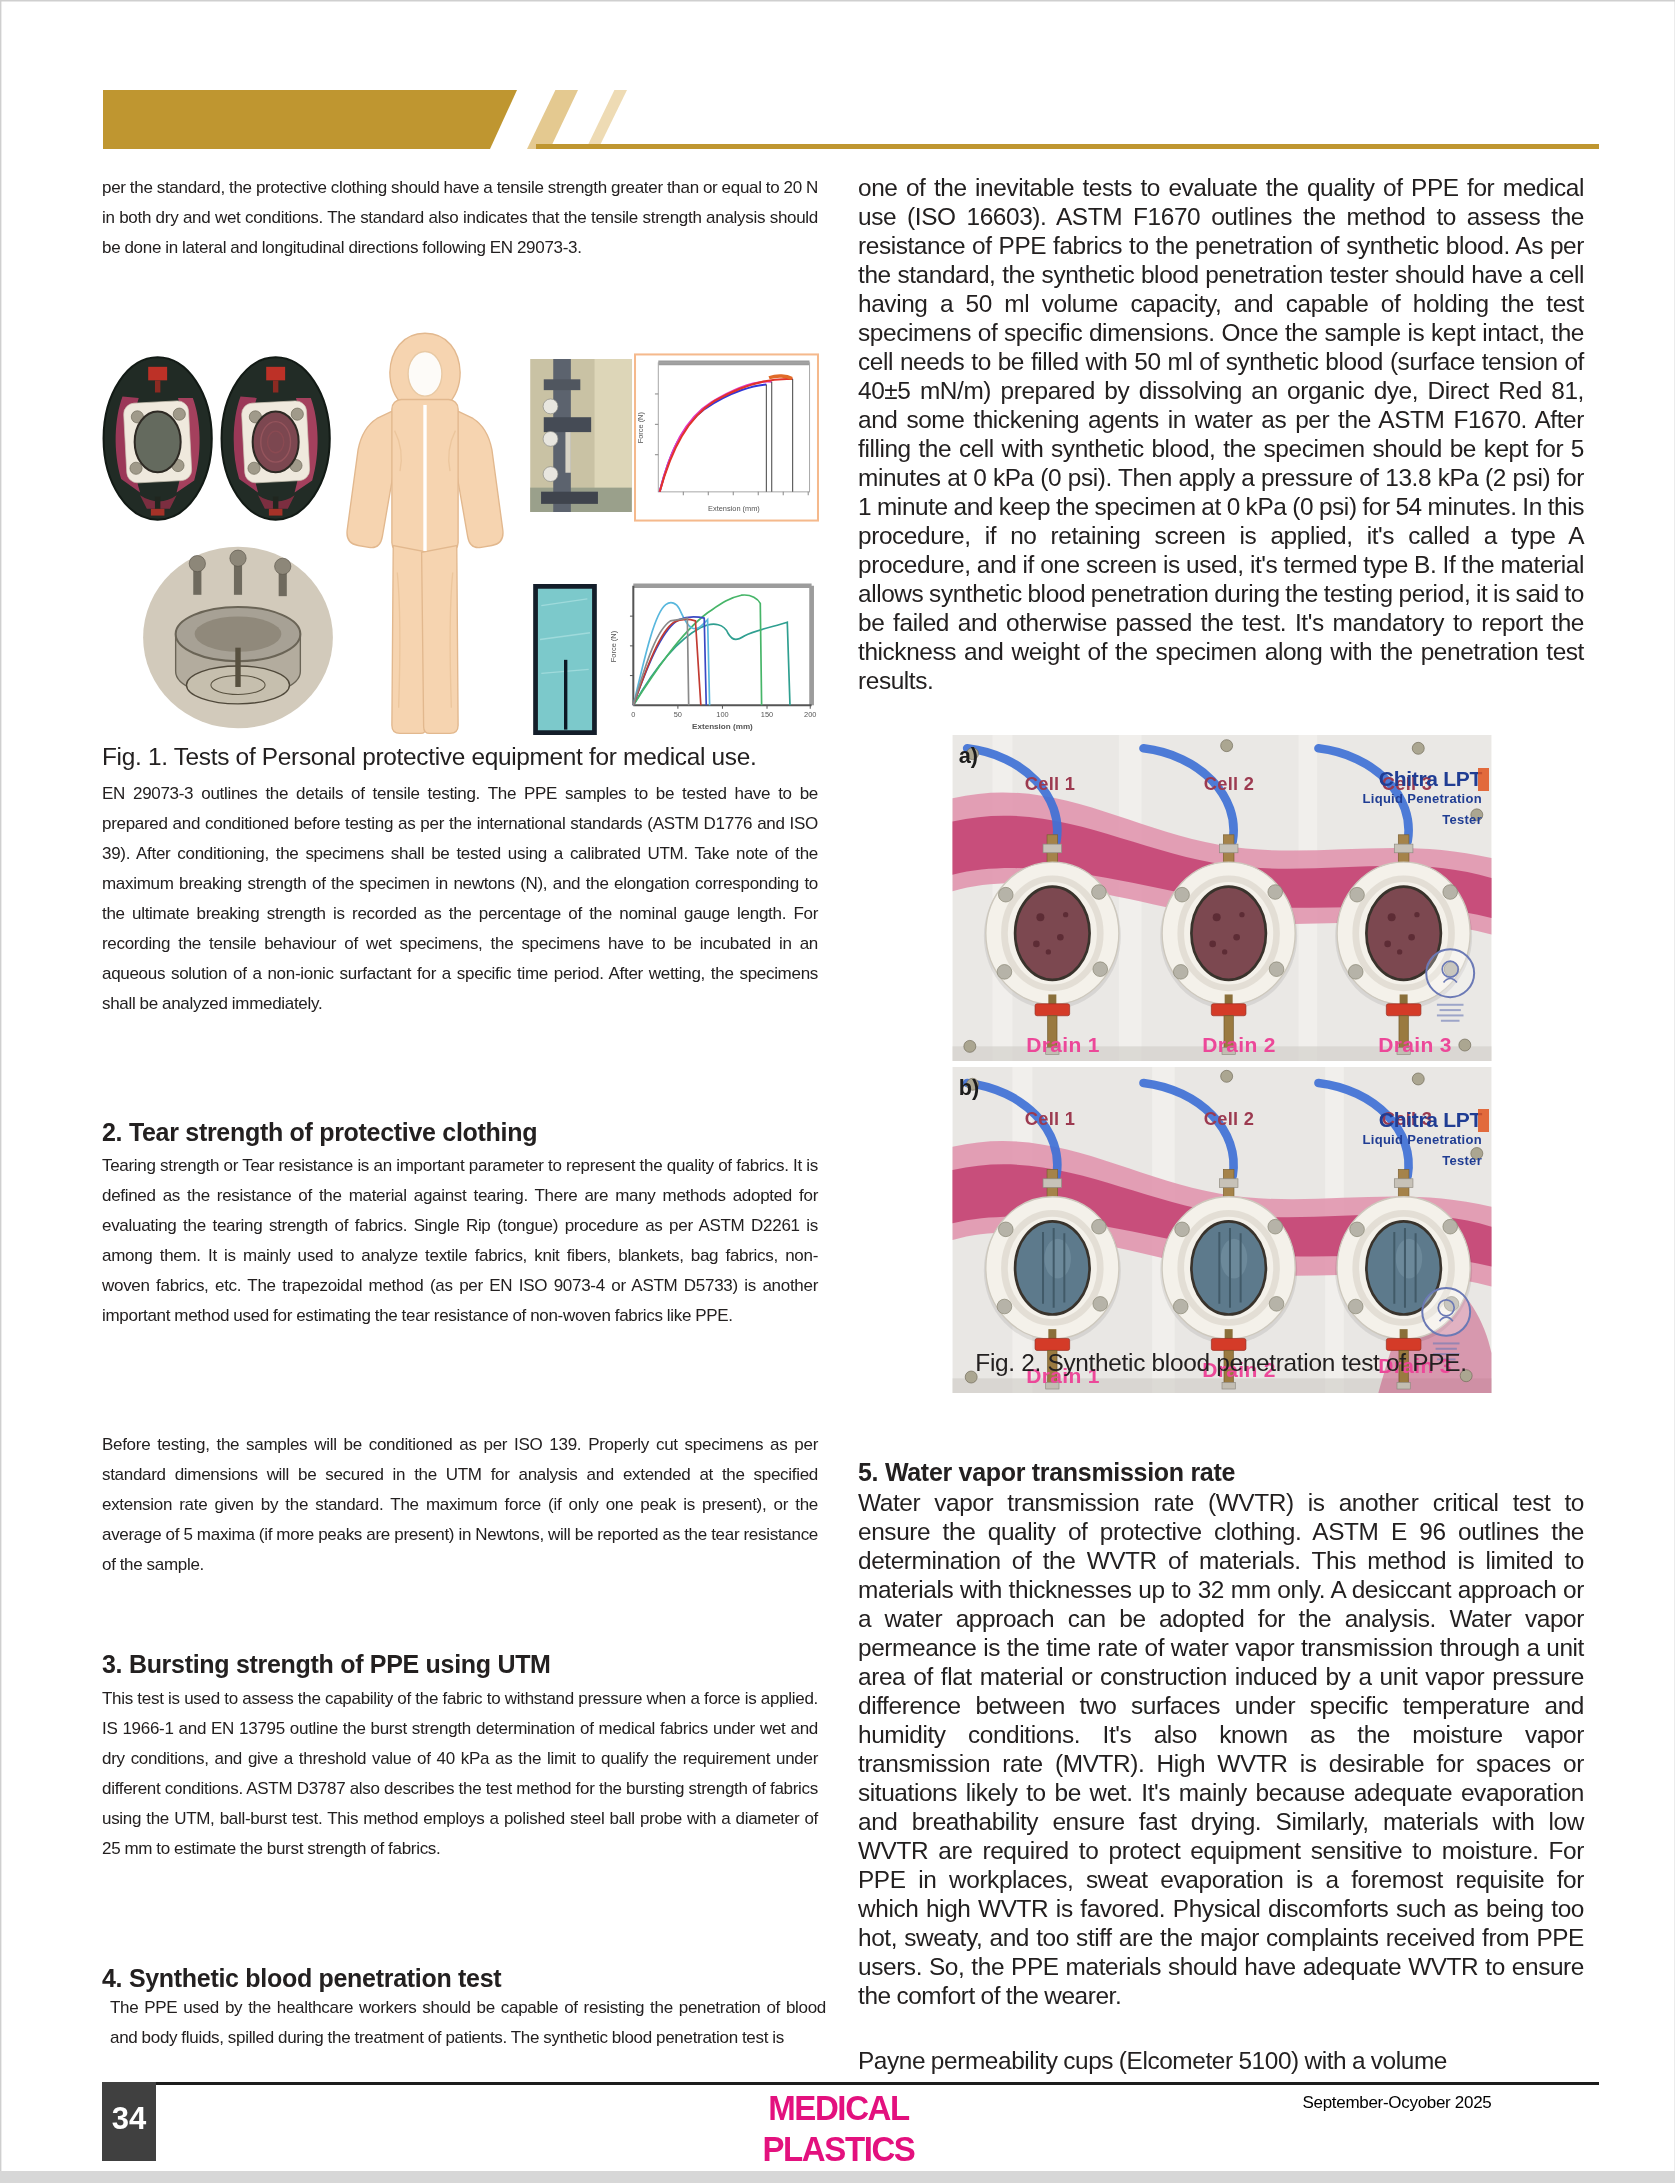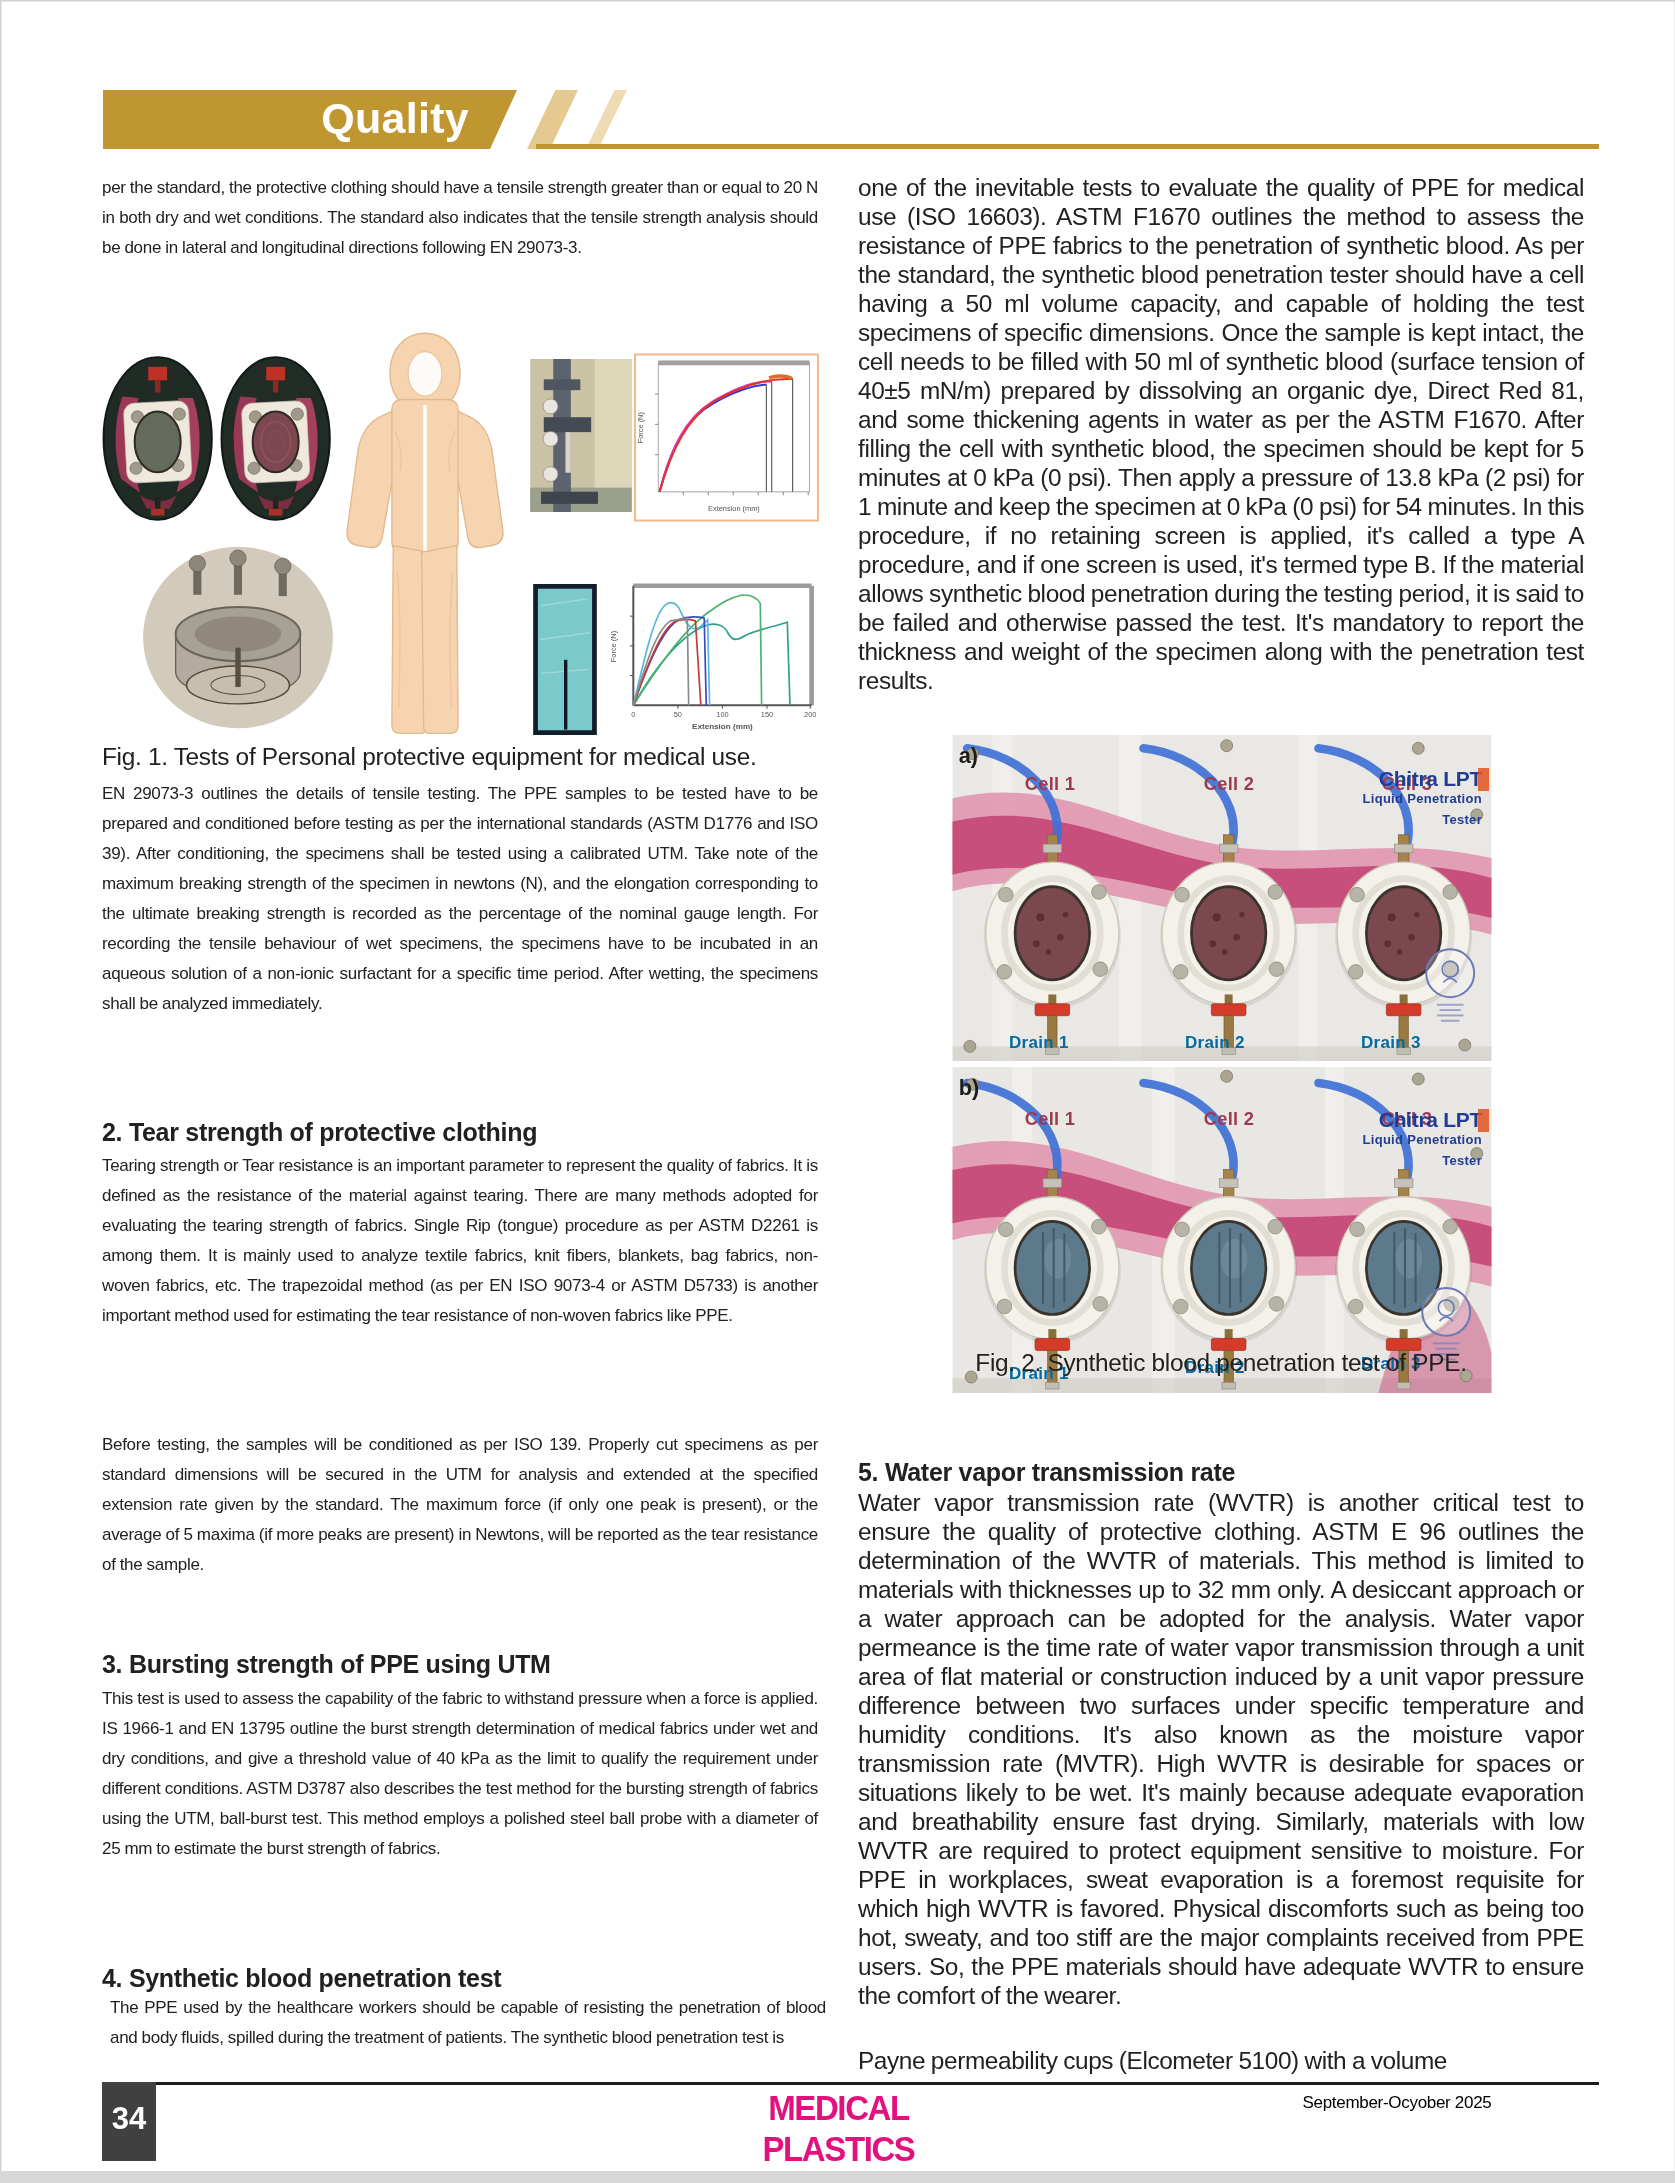--- a/index.html
+++ b/index.html
@@ -16,21 +16,21 @@
   .banner-title{left:103px;top:90px;width:366px;height:59px;line-height:57px;text-align:right;
     color:#fff;font-size:43px;font-weight:bold;letter-spacing:0.3px;}
   .stripe1{left:527px;top:90px;width:51px;height:59px;background:#e4c990;
     clip-path:polygon(28.4px 0,51px 0,23px 100%,0 100%);}
   .stripe2{left:586px;top:90px;width:41px;height:59px;background:#eedbb4;
     clip-path:polygon(28.4px 0,41px 0,12.2px 100%,0 100%);}
   .banner-rule{left:536px;top:144px;width:1063px;height:4.7px;background:#bf9630;}
   
   .fig{overflow:hidden;}
   .fig2-label{font-weight:bold;color:#9c3a50;font-size:18.3px;letter-spacing:0.3px;text-align:center;width:108px;margin-left:-54px;}
-  .drain-label{font-weight:bold;color:#0369a1;font-size:17px;letter-spacing:0.3px;text-align:left;width:108px;margin-left:-54px;}
+  .drain-label{font-weight:bold;color:#ec4899;font-size:21px;letter-spacing:0.3px;text-align:center;width:108px;margin-left:-54px;}
   .panel-letter{font-weight:bold;color:#1c1c1c;font-size:21.7px;}
   .brand{color:#203d93;font-weight:bold;font-size:21px;letter-spacing:-0.3px;line-height:20.3px;}
   .brand-sub{color:#203d93;font-size:13px;letter-spacing:0.3px;}
   .brand-accent{position:absolute;width:10.8px;height:23px;background:#e0531f;right:-6.8px;top:-1.4px;opacity:.85;}
   
   .footer-rule{left:102px;top:2082px;width:1497px;height:2.7px;background:#1c1c1c;}
   .page-num-box{left:102px;top:2082px;width:54px;height:79px;background:#404040;color:#fff;
     font-size:31px;font-weight:bold;text-align:center;line-height:74px;}
   .mag{left:699px;top:2091px;width:279px;text-align:center;}
   .mag-name{color:#e3117e;font-size:33px;font-weight:bold;letter-spacing:-1.4px;transform:scaleY(1.08);}
@@ -41,21 +41,20 @@
 </style>
 </head>
 <body>
 
 <div class="page">
 
   <div class="abs banner-gold"></div>
   <div class="abs stripe1"></div>
   <div class="abs stripe2"></div>
   <div class="abs banner-rule"></div>
-  <div class="abs banner-title">Quality</div>
 
   <div class="abs body-text" style="left:102px;top:173px;width:716px;">per the standard, the protective clothing should have a tensile strength greater than or equal to 20 N in both dry and wet conditions. The standard also indicates that the tensile strength analysis should be done in lateral and longitudinal directions following EN 29073-3.</div>
 
   <div class="abs fig" style="left:102px;top:329px;width:718px;height:406px;">
 
     <svg class="abs" style="left:0;top:27px;" width="112" height="165" viewBox="0 0 165 244">
       <ellipse cx="82" cy="122" rx="80" ry="120" fill="#212b25" stroke="#121a15" stroke-width="3"></ellipse>
       <path d="M30,60 C18,92 16,142 28,182 L56,202 C42,152 42,100 54,62 Z" fill="#a83a5e" opacity=".9"></path>
       <path d="M134,62 C146,94 148,144 136,184 L110,202 C124,152 124,100 112,62 Z" fill="#b24364" opacity=".9"></path>
       <path d="M56,206 C74,218 94,218 110,206 L100,226 L66,226 Z" fill="#8c2f45" opacity=".85"></path>

